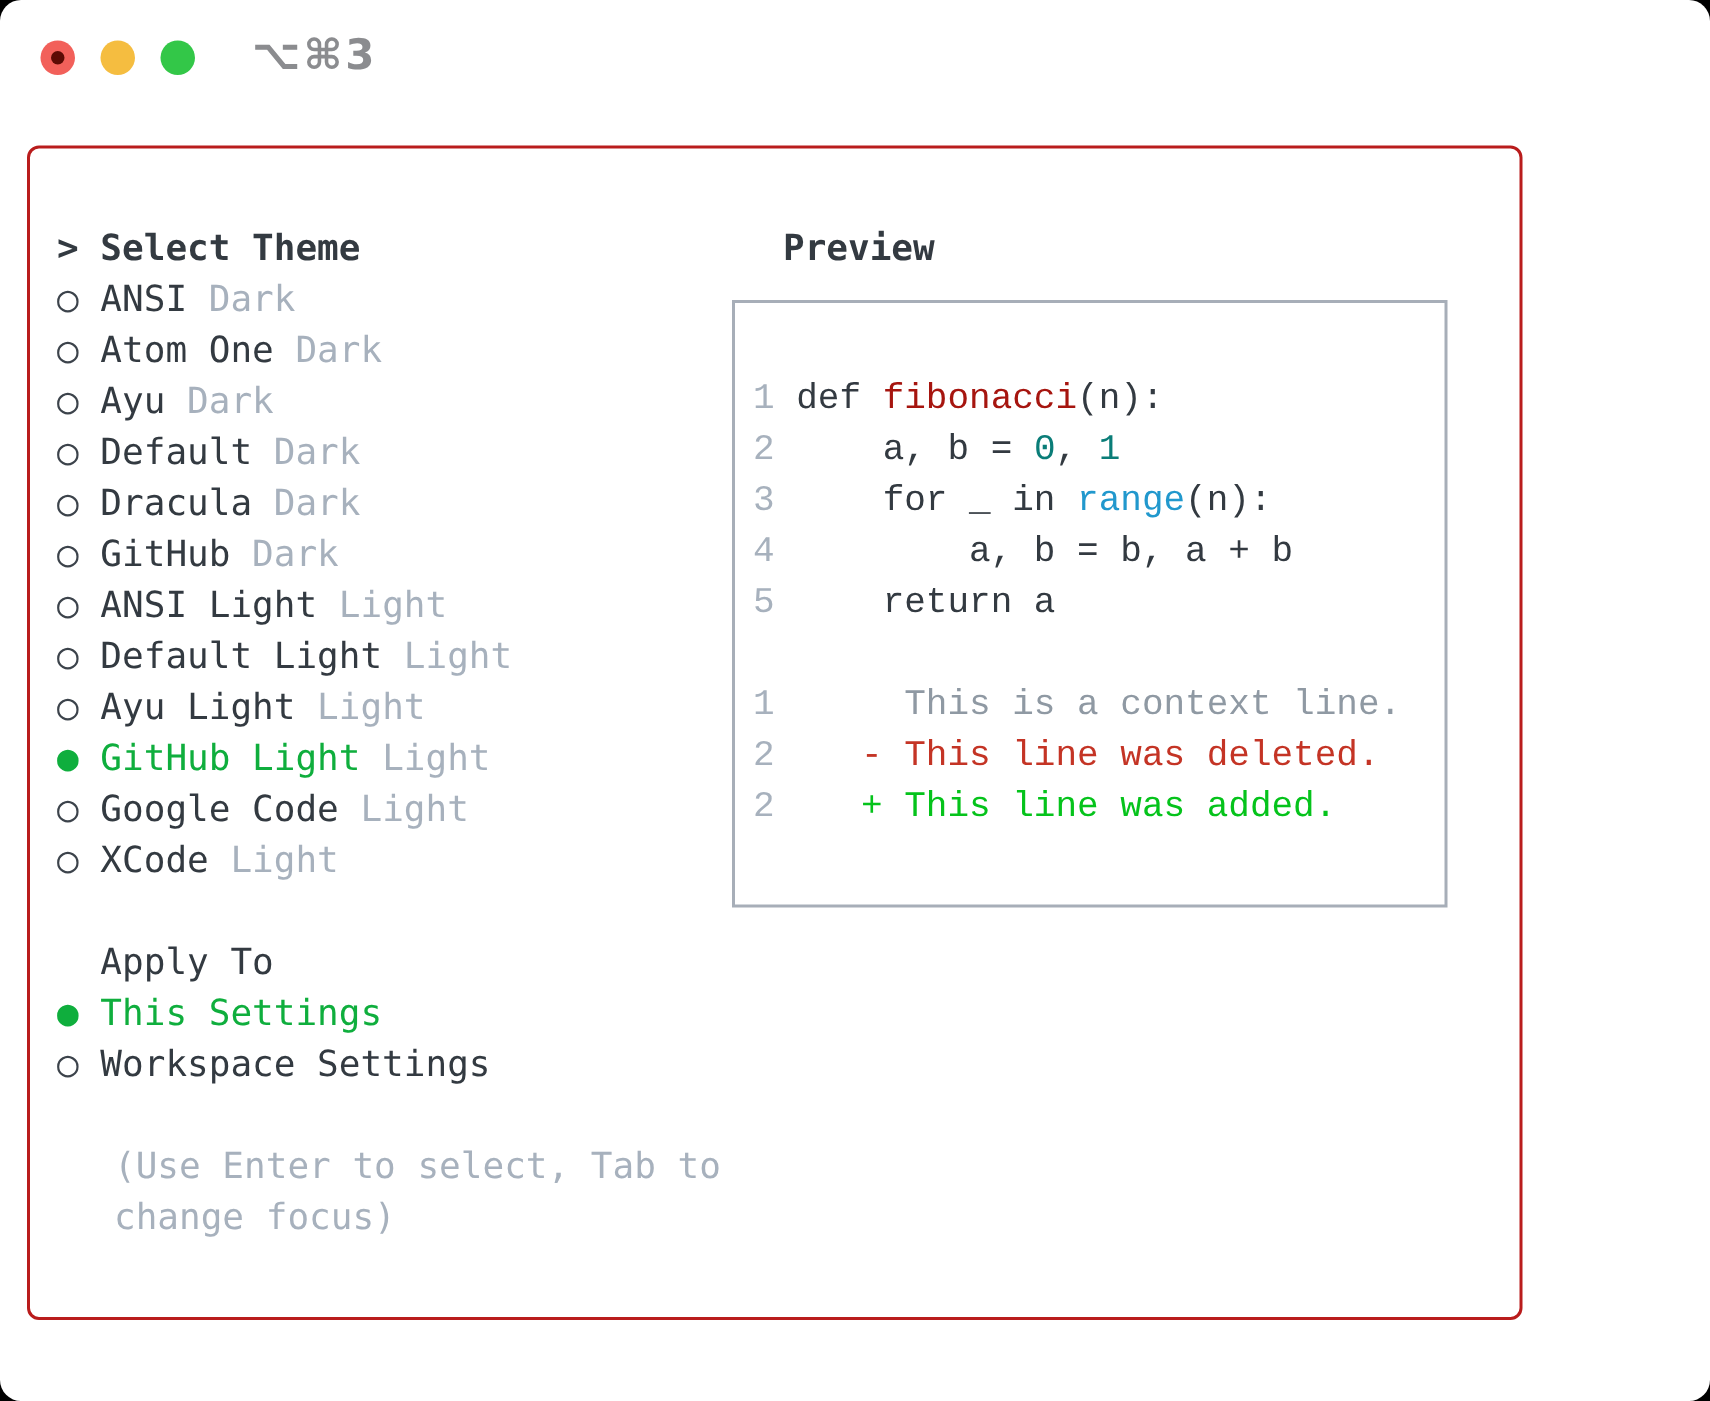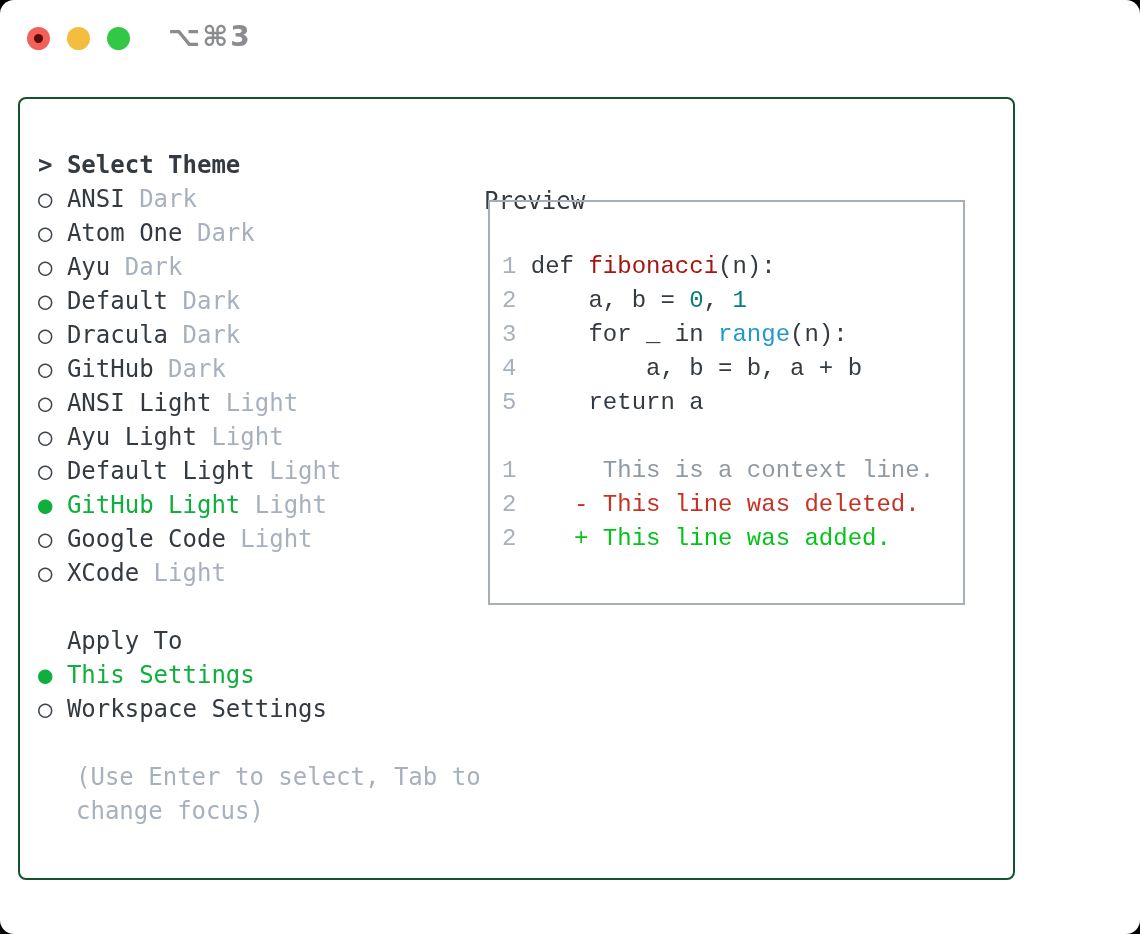--- a/index.html
+++ b/index.html
@@ -40,21 +40,21 @@
     font-weight: bold;
     color: #8b8c8f;
     letter-spacing: 2px;
   }
 
   
   .panel {
     position: absolute;
     left: 18px; top: 97px;
     width: 997px; height: 783px;
-    border: 2px solid #14532d;
+    border: 2px solid #b91c1c;
     border-radius: 8px;
     box-sizing: border-box;
   }
 
   .row {
     height: 34px;
     line-height: 34px;
     font-size: 24px;
     white-space: pre;
     color: #333a41;
@@ -65,23 +65,22 @@
   .radio { color: #3c434b; }
   .radio.sel { color: #0fae3d; }
   .t-name { color: #333a41; }
   .t-name.sel { color: #0fae3d; text-align: center; }
   .t-variant { color: #a7b1bd; }
   .hint-row { color: #a7b1bd; margin-left: 38px; }
 
   
   .preview-label {
     position: absolute;
-    left: 464px; top: 49px;
-    font-weight: normal;
-    margin-top: 36px;
+    left: 502px; top: 49px;
+    font-weight: bold;
   }
   .preview-box {
     position: absolute;
     left: 468px; top: 101px;
     width: 477px; height: 405px;
     border: 2px solid #a7aeb8;
     box-sizing: border-box;
     font-family: Liberation Mono, monospace;
   }
   .code-block { padding: 48px 0 0 12px; }
@@ -115,22 +114,22 @@
   <div class="left-col">
     <div class="row header-row"><span class="prompt">&gt;</span> <span>Select Theme</span></div>
     <div id="theme-list">
         <div class="row theme-row"><span class="radio">○</span> <span class="t-name">ANSI</span> <span class="t-variant">Dark</span></div>
         <div class="row theme-row"><span class="radio">○</span> <span class="t-name">Atom One</span> <span class="t-variant">Dark</span></div>
         <div class="row theme-row"><span class="radio">○</span> <span class="t-name">Ayu</span> <span class="t-variant">Dark</span></div>
         <div class="row theme-row"><span class="radio">○</span> <span class="t-name">Default</span> <span class="t-variant">Dark</span></div>
         <div class="row theme-row"><span class="radio">○</span> <span class="t-name">Dracula</span> <span class="t-variant">Dark</span></div>
         <div class="row theme-row"><span class="radio">○</span> <span class="t-name">GitHub</span> <span class="t-variant">Dark</span></div>
         <div class="row theme-row"><span class="radio">○</span> <span class="t-name">ANSI Light</span> <span class="t-variant">Light</span></div>
+        <div class="row theme-row"><span class="radio">○</span> <span class="t-name">Default Light</span> <span class="t-variant">Light</span></div>
         <div class="row theme-row"><span class="radio">○</span> <span class="t-name">Ayu Light</span> <span class="t-variant">Light</span></div>
-        <div class="row theme-row"><span class="radio">○</span> <span class="t-name">Default Light</span> <span class="t-variant">Light</span></div>
         <div class="row theme-row"><span class="radio sel">●</span> <span class="t-name sel">GitHub Light</span> <span class="t-variant">Light</span></div>
         <div class="row theme-row"><span class="radio">○</span> <span class="t-name">Google Code</span> <span class="t-variant">Light</span></div>
         <div class="row theme-row"><span class="radio">○</span> <span class="t-name">XCode</span> <span class="t-variant">Light</span></div>
       </div>
     <div class="row"></div>
     <div class="row">  <span>Apply To</span></div>
     <div id="apply-list">
         <div class="row apply-row"><span class="radio sel">●</span> <span class="t-name sel">This Settings</span></div>
         <div class="row apply-row"><span class="radio">○</span> <span class="t-name">Workspace Settings</span></div>
       </div>

